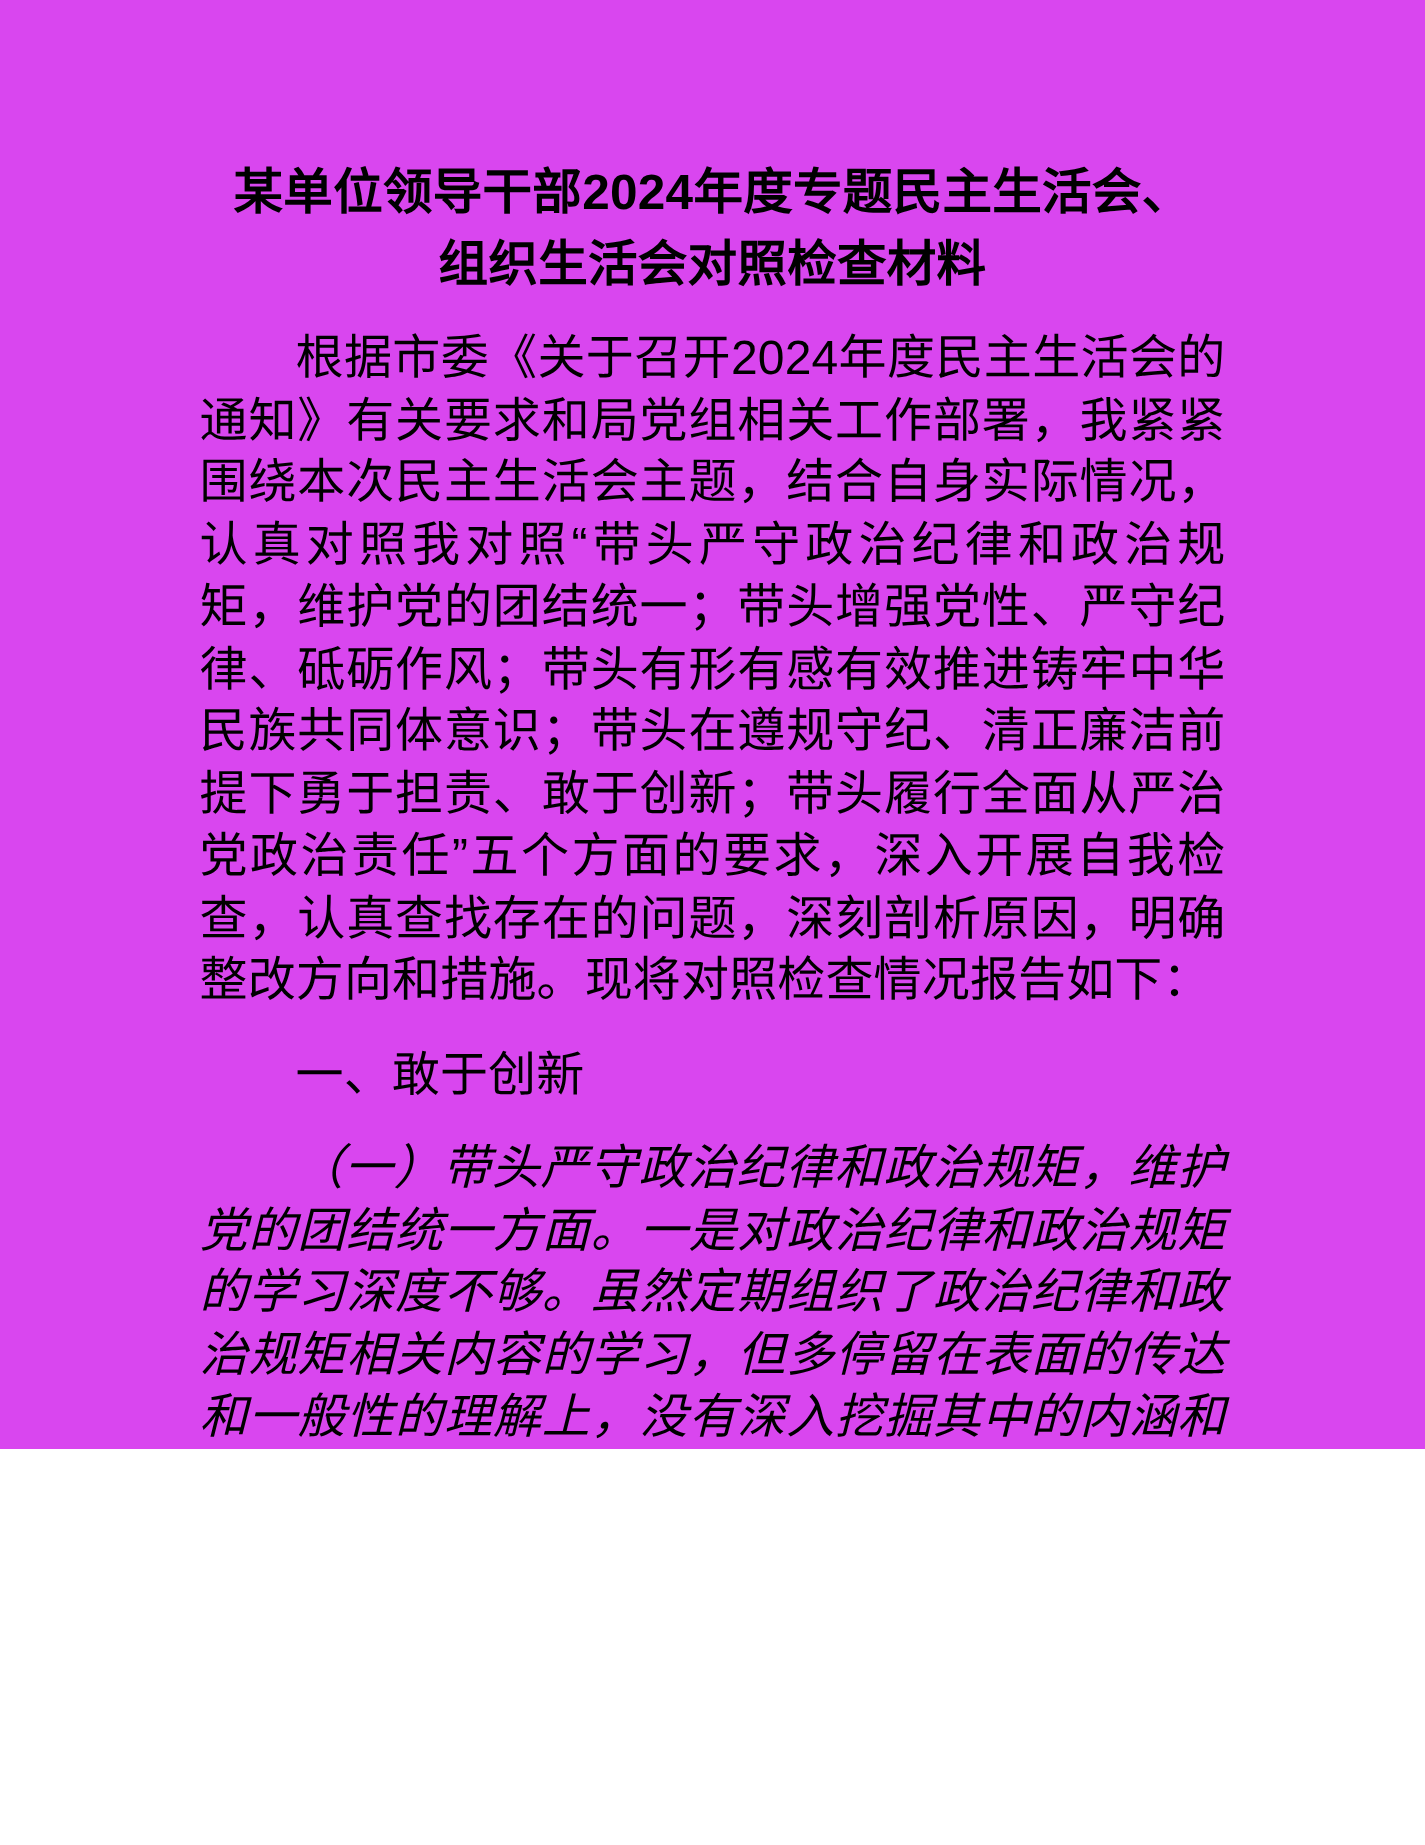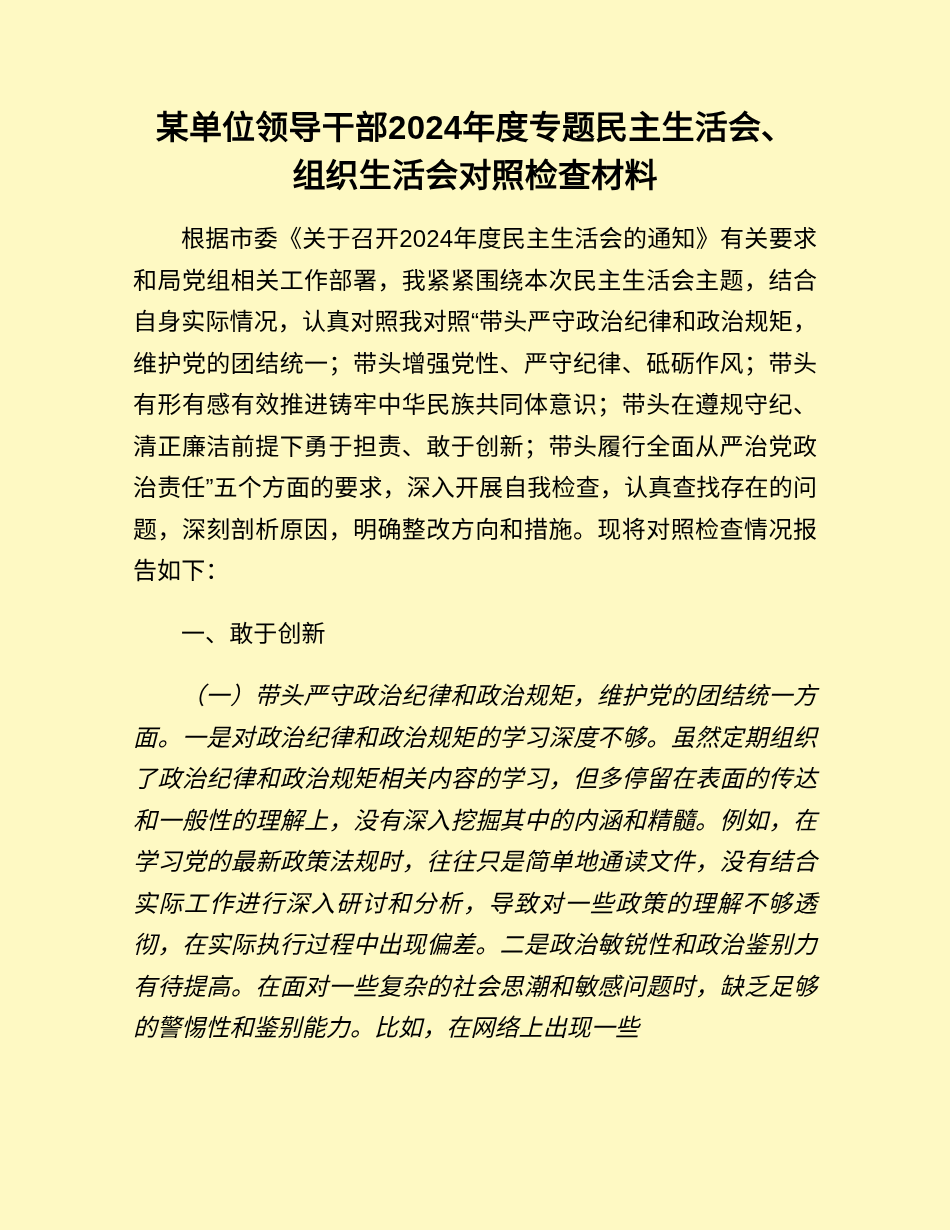--- a/index.html
+++ b/index.html
@@ -5,22 +5,22 @@
 <style>
   html, body {
     margin: 0;
     padding: 0;
     background: #ffffff;
   }
 
   #page {
     position: relative;
     width: 950px;
-    height: 1230px;
-    background: #fef9c3;
+    height: 966px;
+    background: #d946ef;
     overflow: hidden;
     box-sizing: border-box;
     font-family: "Liberation Sans", "DejaVu Sans", sans-serif;
     color: #000000;
     -webkit-font-smoothing: antialiased;
   }
 
   #content {
     position: absolute;
     left: 133px;
@@ -44,21 +44,21 @@
 
   
   .body-block {
     margin: 0;
     padding: 0;
   }
 
   p.para {
     margin: 0;
     padding: 0;
-    font-size: 24px;
+    font-size: 32px;
     line-height: 41.5px;
     text-align: justify;
     text-justify: inter-ideograph;
     text-align-last: left;
     letter-spacing: 0.1px;
     color: #000000;
     word-break: break-all;
   }
 
   p.para.indent {

